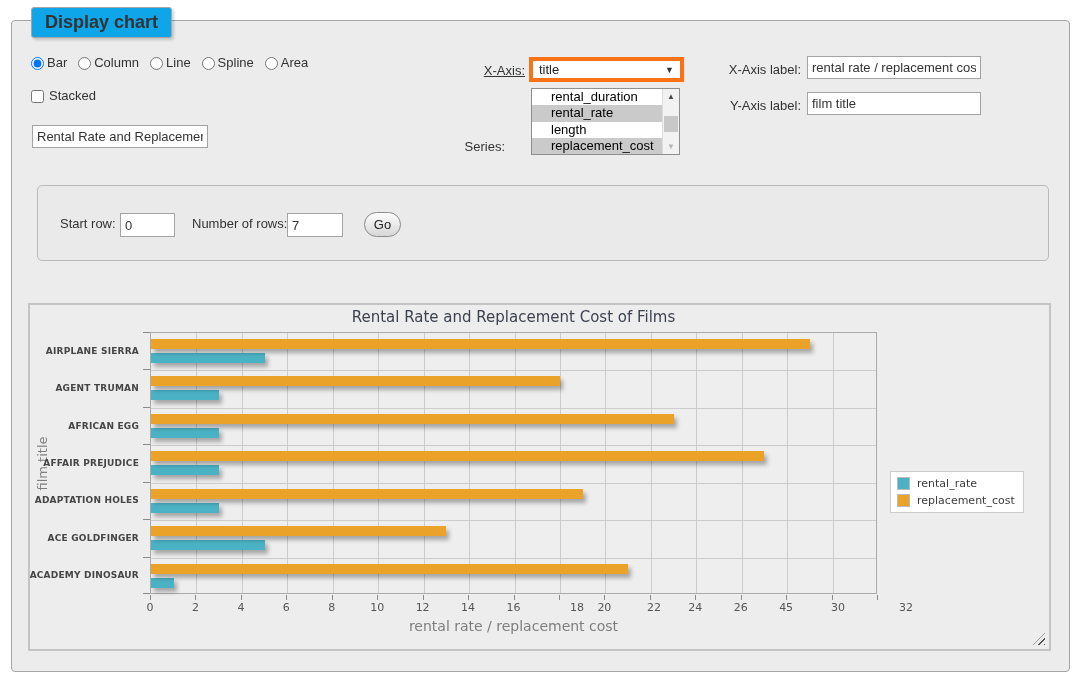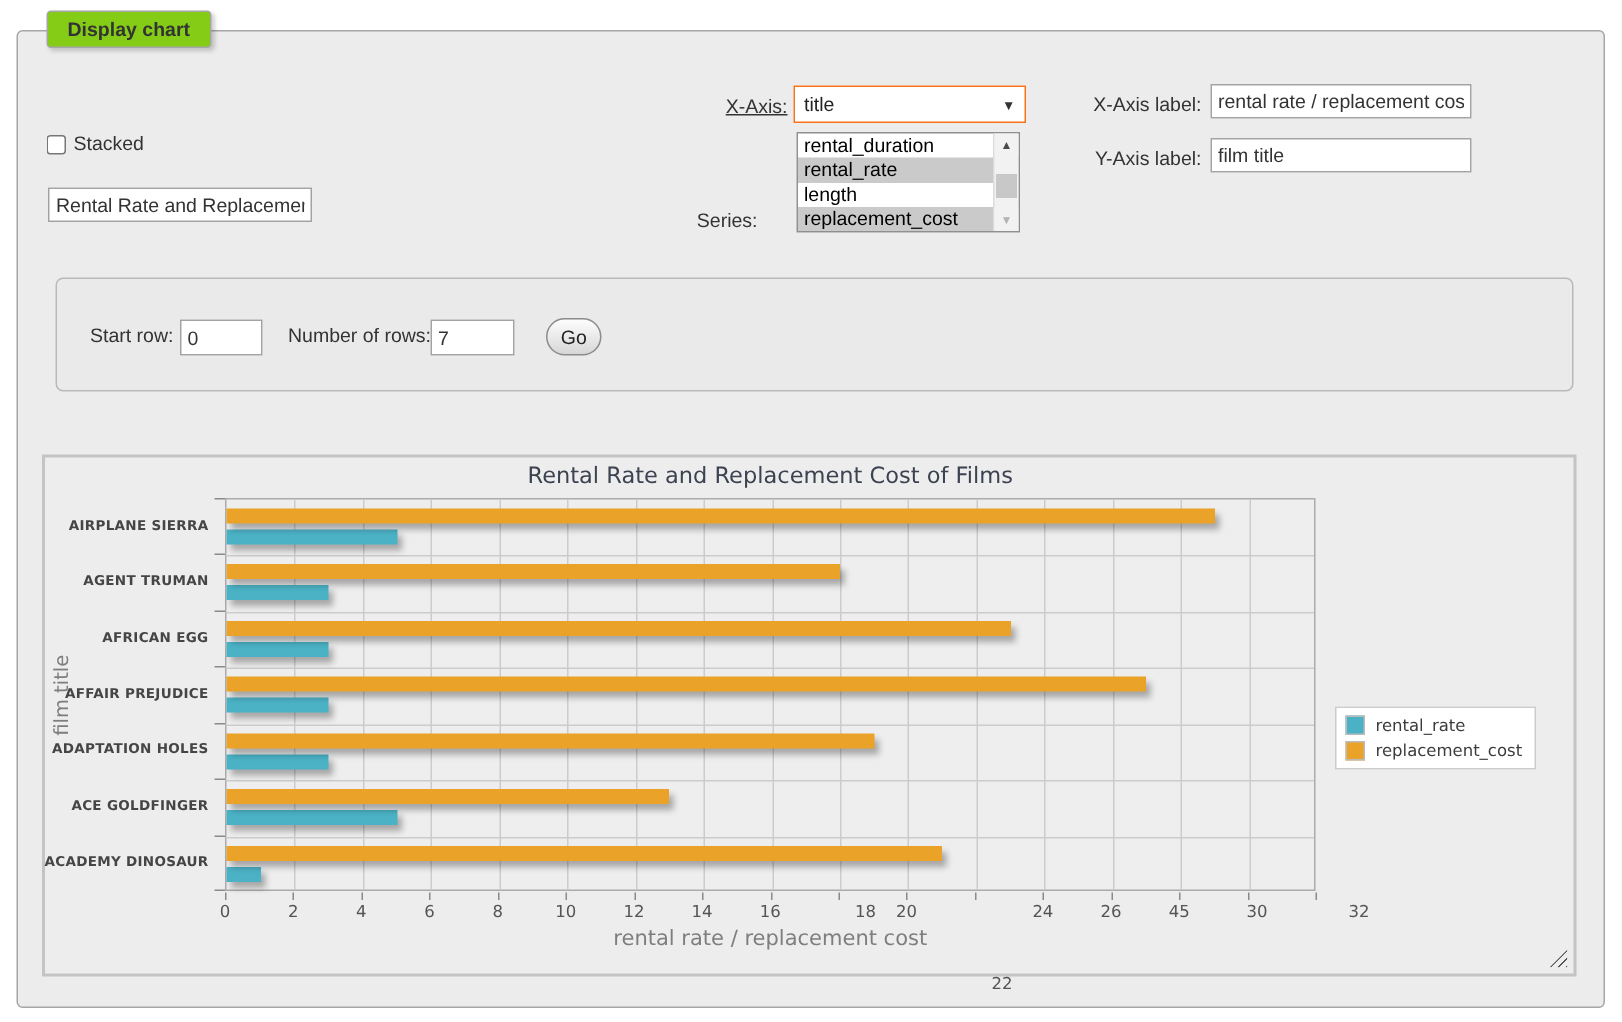--- a/index.html
+++ b/index.html
@@ -9,49 +9,49 @@
     background: #fff; font-family: "Liberation Sans", sans-serif;
     font-size: 13px; color: #333; overflow: hidden;
   }
   
   .fieldset {
     position: absolute; left: 11px; top: 20px; width: 1059px; height: 652px;
     background: #ececec; border: 1px solid #a6a6a6; border-radius: 4px;
   }
   .fieldset-legend {
     position: absolute; left: 19px; top: -14px;
-    background: #84cc16; border: 1px solid #a6a6a6; border-radius: 3px;
-    padding: 4px 13px; font-weight: bold; font-size: 13px; color: #333;
+    background: #0ea5e9; border: 1px solid #a6a6a6; border-radius: 3px;
+    padding: 4px 13px; font-weight: bold; font-size: 18px; color: #333;
     box-shadow: 2px 2px 3px rgba(0,0,0,0.18);
   }
   
   .abs { position: absolute; }
   .lbl { line-height: 16px; color: #333; }
   .r-align { text-align: right; }
   .radio-row { left: 19px; top: 34px; display: flex; align-items: center; gap: 4px; }
   .radio-item { display: flex; align-items: center; gap: 3px; margin-right: 7px; }
   .radio-item input { width: 13px; height: 13px; margin: 0; }
   .check-row { left: 19px; top: 67px; display: flex; align-items: center; gap: 5px; }
   .check-row input { width: 13px; height: 13px; margin: 0; }
   input.txt {
     background: #fff; border: 1px solid #a3a3a3; font-family: "Liberation Sans", sans-serif;
     font-size: 13px; color: #333; padding: 2px 4px; border-radius: 0;
   }
   .fake-select {
-    background: #fff; border: 1px solid #f97316; display: flex; align-items: center;
+    background: #fff; border: 4px solid #f97316; display: flex; align-items: center;
     padding: 0 6px; font-size: 13px; color: #222; cursor: default;
   }
   .fake-select .sel-text { flex: 1 1 auto; }
   .fake-select .arrow { font-size: 9px; color: #333; }
   
   .listbox {
     background: #fff; border: 1px solid #8f8f8f; display: flex; overflow: hidden;
   }
   .lb-items { flex: 1 1 auto; }
-  .lb-item { height: 16.25px; line-height: 16px; padding-left: 4px; font-size: 13px; color: #000; white-space: nowrap; }
+  .lb-item { height: 16.25px; line-height: 16px; padding-left: 19px; font-size: 13px; color: #000; white-space: nowrap; }
   .lb-item.sel { background: #cacaca; }
   .lb-scroll { width: 17px; background: #f2f2f2; border-left: 1px solid #dcdcdc; position: relative; }
   .lb-btn { position: absolute; left: 0; width: 16px; height: 15px; background: #f2f2f2; text-align: center; font-size: 8px; line-height: 15px; }
   .lb-btn.up { top: 0; color: #4a4a4a; }
   .lb-btn.down { bottom: 0; color: #b4b4b4; }
   .lb-thumb { position: absolute; left: 1px; width: 14px; background: #c8c8c8; }
   
   .rows-panel {
     left: 25px; top: 164px; width: 1012px; height: 76px;
     border: 1px solid #b9b9b9; border-radius: 5px; background: #eaeaea;
@@ -111,20 +111,42 @@
     cursor: se-resize;
   }
 </style>
 </head>
 <body>
 
 <div class="app">
   <div class="fieldset">
     <div class="fieldset-legend">Display chart</div>
 
+    <div class="abs radio-row">
+        <label class="radio-item">
+          <input type="radio" name="ctype" checked="" style="">
+          <span class="lbl">Bar</span>
+        </label>
+        <label class="radio-item">
+          <input type="radio" name="ctype" style="">
+          <span class="lbl">Column</span>
+        </label>
+        <label class="radio-item">
+          <input type="radio" name="ctype" style="">
+          <span class="lbl">Line</span>
+        </label>
+        <label class="radio-item">
+          <input type="radio" name="ctype" style="">
+          <span class="lbl">Spline</span>
+        </label>
+        <label class="radio-item">
+          <input type="radio" name="ctype" style="">
+          <span class="lbl">Area</span>
+        </label>
+      </div>
 
     <label class="abs check-row">
       <input type="checkbox" style="">
       <span class="lbl">Stacked</span>
     </label>
 
     <input class="txt abs" style="left: 20px; top: 104px; width: 176px; height: 23px;" value="Rental Rate and Replacement Cost of Films">
 
     <div class="abs lbl r-align" style="left:429px; top:42px; width:84px;text-decoration:underline;">X-Axis:</div>
     <div class="abs fake-select" style="left:517px; top:36px; width:155px; height:25px;">
@@ -243,21 +265,21 @@
         <div class="xlab" style="left: 377.625px;">12</div>
         <div class="xtick" style="left: 438.062px;"></div>
         <div class="xlab" style="left: 423.062px;">14</div>
         <div class="xtick" style="left: 483.5px;"></div>
         <div class="xlab" style="left: 468.5px;">16</div>
         <div class="xtick" style="left: 528.938px;"></div>
         <div class="xlab" style="left: 532px; text-align: center;">18</div>
         <div class="xtick" style="left: 574.375px;"></div>
         <div class="xlab" style="left: 559.375px;">20</div>
         <div class="xtick" style="left: 619.812px;"></div>
-        <div class="xlab" style="left: 623px; margin-top: 48px;">22</div>
+        <div class="xlab" style="left: 609px;">22</div>
         <div class="xtick" style="left: 665.25px;"></div>
         <div class="xlab" style="left: 650.25px;">24</div>
         <div class="xtick" style="left: 710.688px;"></div>
         <div class="xlab" style="left: 695.688px;">26</div>
         <div class="xtick" style="left: 756.125px;"></div>
         <div class="xlab" style="left: 741.125px;">45</div>
         <div class="xtick" style="left: 801.562px;"></div>
         <div class="xlab" style="left: 793px;">30</div>
         <div class="xtick" style="left: 847px;"></div>
         <div class="xlab" style="left: 832px; margin-left: 29px;">32</div>

